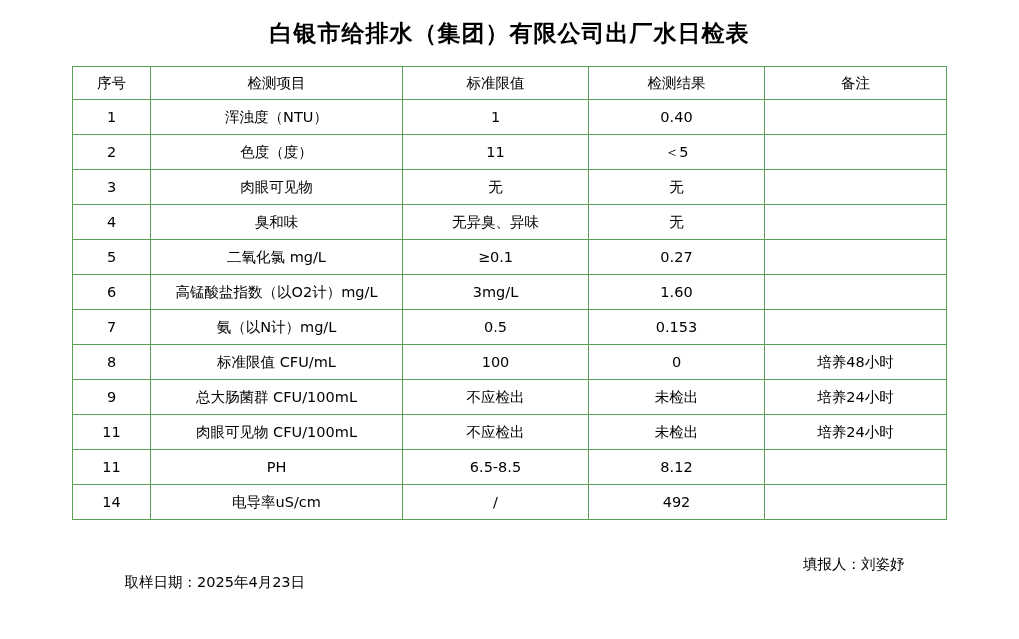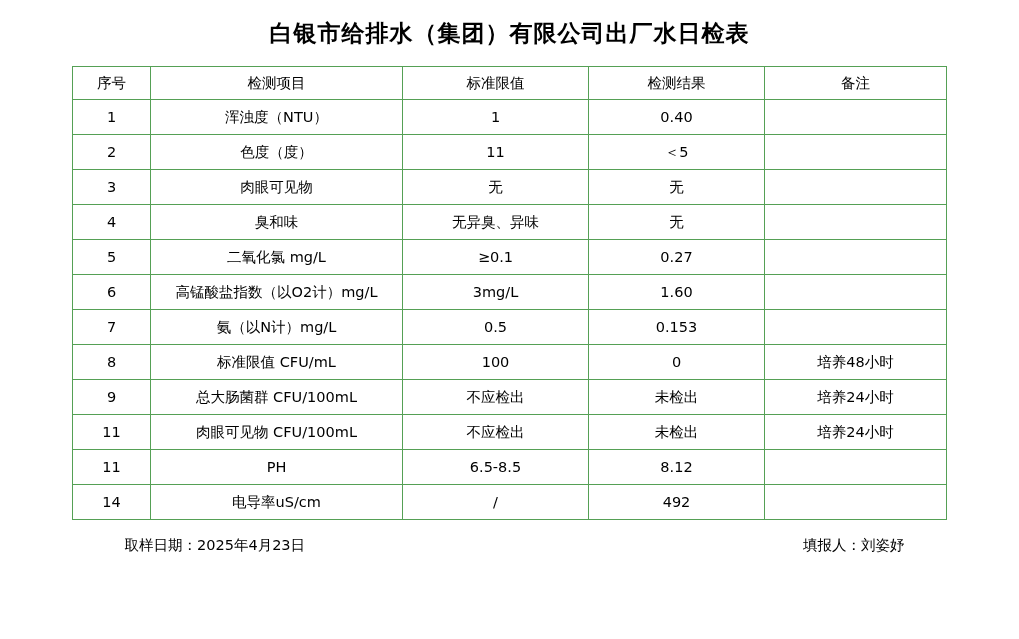--- a/index.html
+++ b/index.html
@@ -60,21 +60,21 @@
   .footer {
     margin: 0 auto;
     width: 874px;
     display: flex;
     justify-content: space-between;
     align-items: center;
     font-size: 14.5px;
     padding-top: 13px;
     font-family: "DejaVu Sans", "Liberation Sans", sans-serif;
   }
-  .footer .f-left  { padding-left: 52px; }
+  .footer .f-left  { padding-left: 52px; margin-top: 37px; }
   .footer .f-mid   { padding-left: 6px; }
   .footer .f-right { padding-right: 42px; margin-left: 48px; }
 </style>
 </head>
 <body>
 
 <div class="page">
 
   <div class="doc-title">白银市给排水（集团）有限公司出厂水日检表</div>
 

